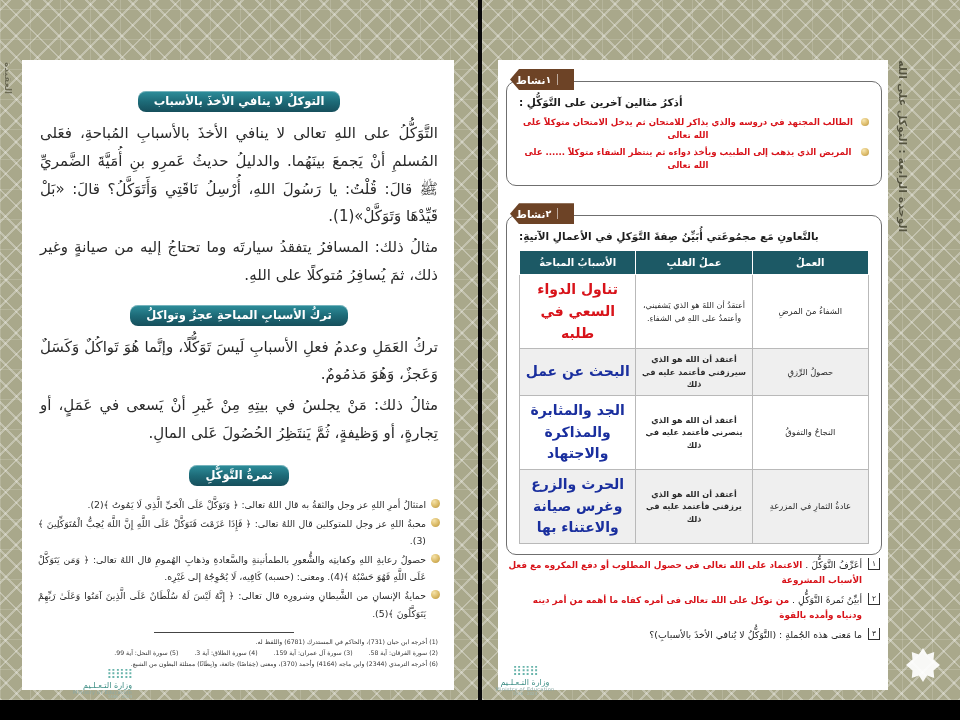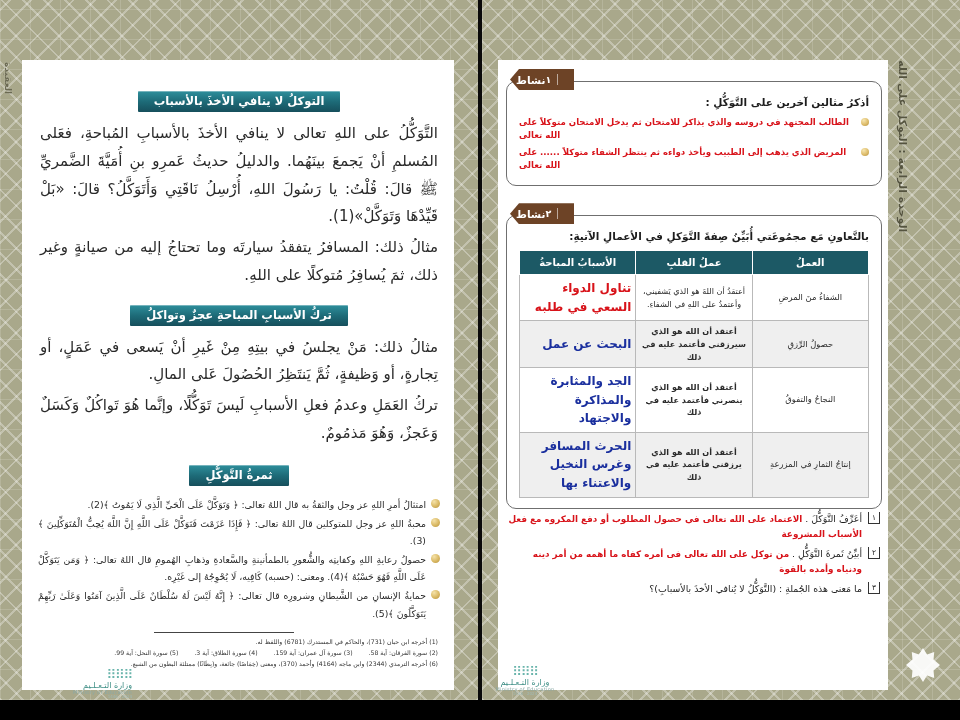--- a/index.html
+++ b/index.html
@@ -115,21 +115,21 @@
   .lp {
     position: absolute;
     left: 34px; top: 68px;
     width: 410px; height: 612px;
     direction: rtl;
   }
 
   .pill {
     display: inline-block;
     padding: 3px 16px 4px 16px;
-    border-radius: 1px;
+    border-radius: 8px;
     background: linear-gradient(180deg,#2e8f9c 0%, #1d6a77 52%, #164f5c 100%);
     color: #ffffff;
     font-size: 11.5px;
     font-weight: bold;
     box-shadow: inset 0 1px 0 rgba(255,255,255,.35);
     white-space: nowrap;
   }
   .pill-row { text-align: center; margin: 0 0 8px 0; }
   .pill-row.r1 { margin-top: 22px; }
 
@@ -234,32 +234,32 @@
     border-radius: 10px;
     background: #ffffff;
     padding: 14px 12px 10px 12px;
     position: relative;
     z-index: 2;
   }
 
   .act-prompt {
     font-size: 10.5px;
     color: #1d1d1d;
-    text-align: right;
+    text-align: left;
     margin-bottom: 8px;
     font-weight: bold;
   }
   .act-prompt.right-align { }
 
   .ans-red {
     color: #d8131a;
     font-weight: bold;
     font-size: 8.6px;
     line-height: 1.55;
-    text-align: left;
+    text-align: center;
   }
   .ans-line {
     display: flex;
     align-items: flex-start;
     gap: 4px;
     justify-content: center;
     margin-bottom: 3px;
   }
   .dot-gold {
     flex: 0 0 auto;
@@ -297,22 +297,21 @@
     font-size: 8.4px;
     width: 27%;
   }
   table.tk td.heart {
     width: 36%;
     font-size: 8.1px;
     color: #2b2b2b;
   }
   table.tk td.causes {
     width: 37%;
-    font-size: 12px;
-    text-align: right;
+    font-size: 14px;
   }
   table.tk tr.shade td { background: #efefef; }
   .filled-red  { color: #d8131a; font-weight: bold; font-size: 8.2px; }
   .filled-blue { color: #1a2f9e; font-weight: bold; font-size: 8.4px; }
 
   
   .eval-head {
     position: relative;
     height: 46px;
     margin-top: 22px;
@@ -399,22 +398,22 @@
     </div>
     <div class="body-ar">
       <p>التَّوَكُّلُ على اللهِ تعالى لا ينافي الأخذَ بالأسبابِ المُباحةِ، فعَلى المُسلمِ أنْ يَجمعَ بينَهُما. والدليلُ حديثُ عَمرِو بنِ أُمَيَّةَ الضَّمريِّ ﷺ قالَ: قُلْتُ: يا رَسُولَ اللهِ، أُرْسِلُ نَاقَتِي وَأَتَوَكَّلُ؟ قالَ: «بَلْ قَيِّدْهَا وَتَوَكَّلْ»(1).</p>
       <p>مثالُ ذلك: المسافرُ يتفقدُ سيارتَه وما تحتاجُ إليه من صيانةٍ وغير ذلك، ثمَ يُسافِرُ مُتوكلًا على اللهِ.</p>
     </div>
 
     <div class="pill-row" style="margin-top:14px;">
       <span class="pill">تركُ الأسبابِ المباحةِ عجزٌ وتواكلُ</span>
     </div>
     <div class="body-ar">
+      <p>تركُ العَمَلِ وعدمُ فعلِ الأسبابِ لَيسَ تَوَكُّلًا، وإنَّما هُوَ تَواكُلٌ وَكَسَلٌ وَعَجزٌ، وَهُوَ مَذمُومٌ.</p>
       <p>مثالُ ذلك: مَنْ يجلسُ في بيتِهِ مِنْ غَيرِ أنْ يَسعى في عَمَلٍ، أو تِجارةٍ، أو وَظيفةٍ، ثُمَّ يَنتَظِرُ الحُصُولَ عَلى المالِ.</p>
-      <p>تركُ العَمَلِ وعدمُ فعلِ الأسبابِ لَيسَ تَوَكُّلًا، وإنَّما هُوَ تَواكُلٌ وَكَسَلٌ وَعَجزٌ، وَهُوَ مَذمُومٌ.</p>
     </div>
 
     <div class="pill-row" style="margin-top:16px;">
       <span class="pill">ثمرةُ التَّوَكُّلِ</span>
     </div>
 
     <ol class="points">
       <li>
         <span class="bullet"></span>
         <span>امتثالُ أمرِ اللهِ عز وجل والثقةُ به قال اللهُ تعالى: ﴿ وَتَوَكَّلْ عَلَى الْحَيِّ الَّذِي لَا يَمُوتُ ﴾(2).</span>
@@ -498,23 +497,23 @@
             <td class="work">حصولُ الرِّزقِ</td>
             <td class="heart filled-red">أعتقد أن الله هو الذي سيرزقني فأعتمد عليه في ذلك</td>
             <td class="causes filled-blue">البحث عن عمل</td>
           </tr>
           <tr>
             <td class="work">النجاحُ والتفوقُ</td>
             <td class="heart filled-red">أعتقد أن الله هو الذي ينصرني فأعتمد عليه في ذلك</td>
             <td class="causes filled-blue">الجد والمثابرة والمذاكرة والاجتهاد</td>
           </tr>
           <tr class="shade">
-            <td class="work">إنتاجُ الثمارِ في المزرعةِ</td>
+            <td class="work">عادةُ الثمارِ في المزرعةِ</td>
             <td class="heart filled-red">أعتقد أن الله هو الذي يرزقني فأعتمد عليه في ذلك</td>
-            <td class="causes filled-blue">الحرث المسافر وغرس النخيل والاعتناء بها</td>
+            <td class="causes filled-blue">الحرث والزرع وغرس صيانة والاعتناء بها</td>
           </tr>
         </tbody>
       </table>
     </div>
 
 
     <ol class="evalq">
       <li>
         <span class="qnum">١</span>
         <span class="qtext">أعَرِّفُ التَّوَكُّلَ .</span>

